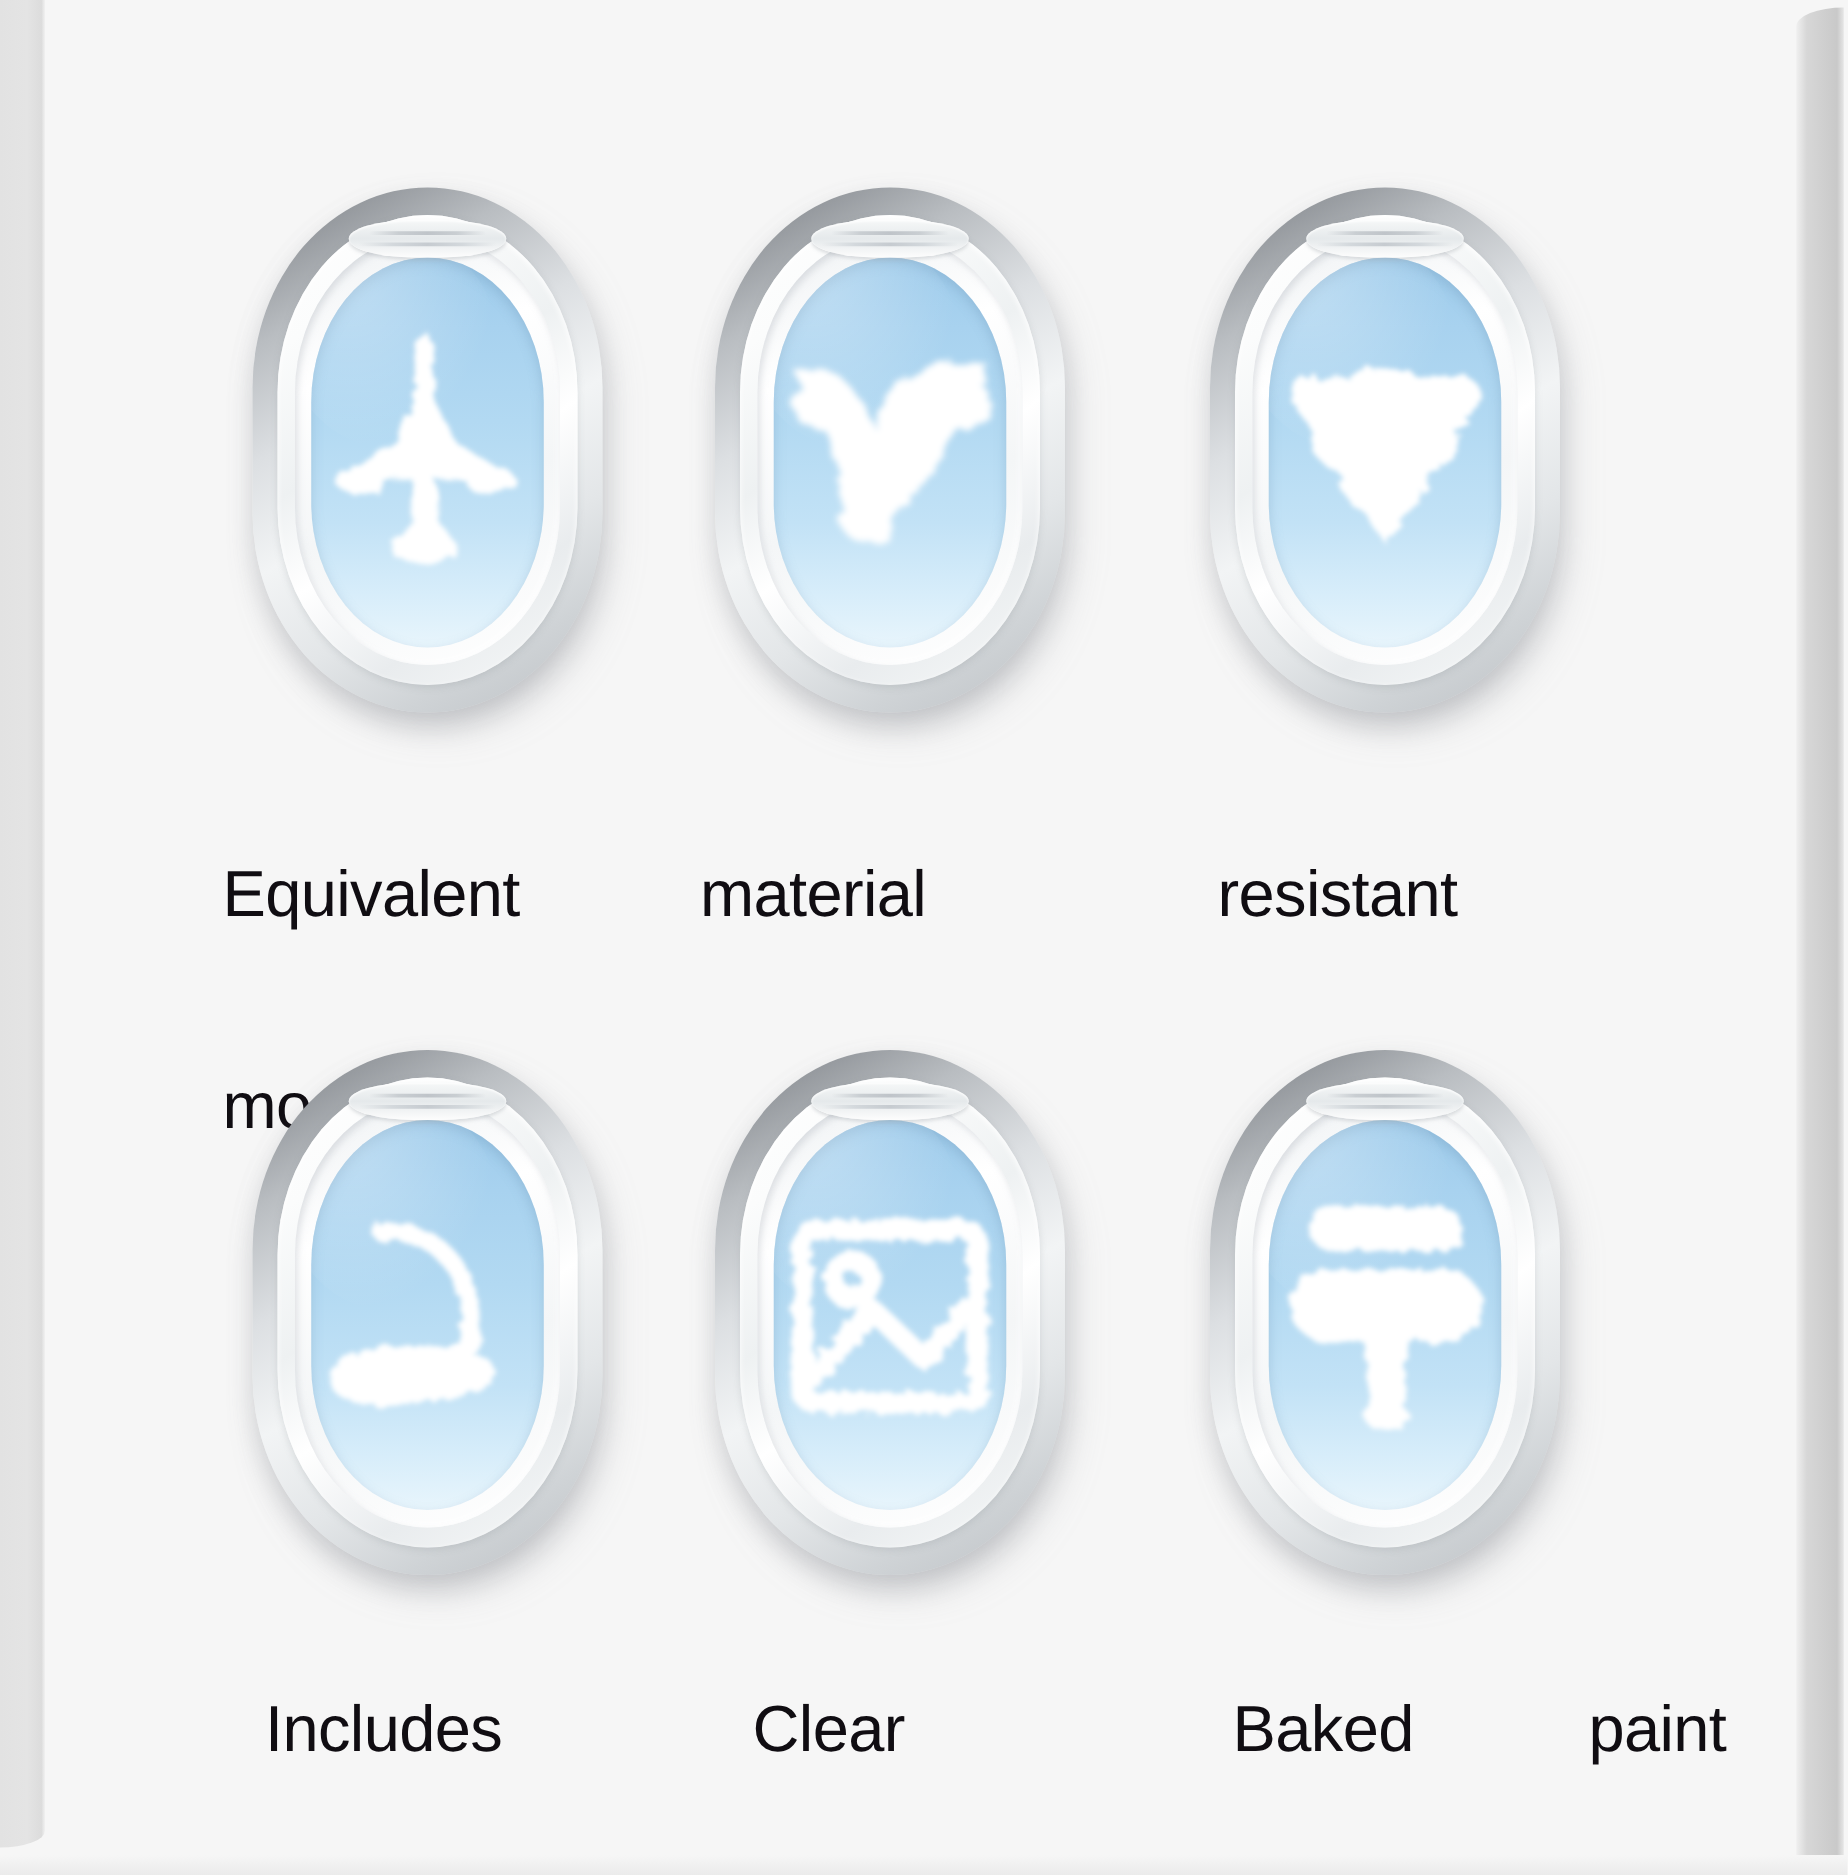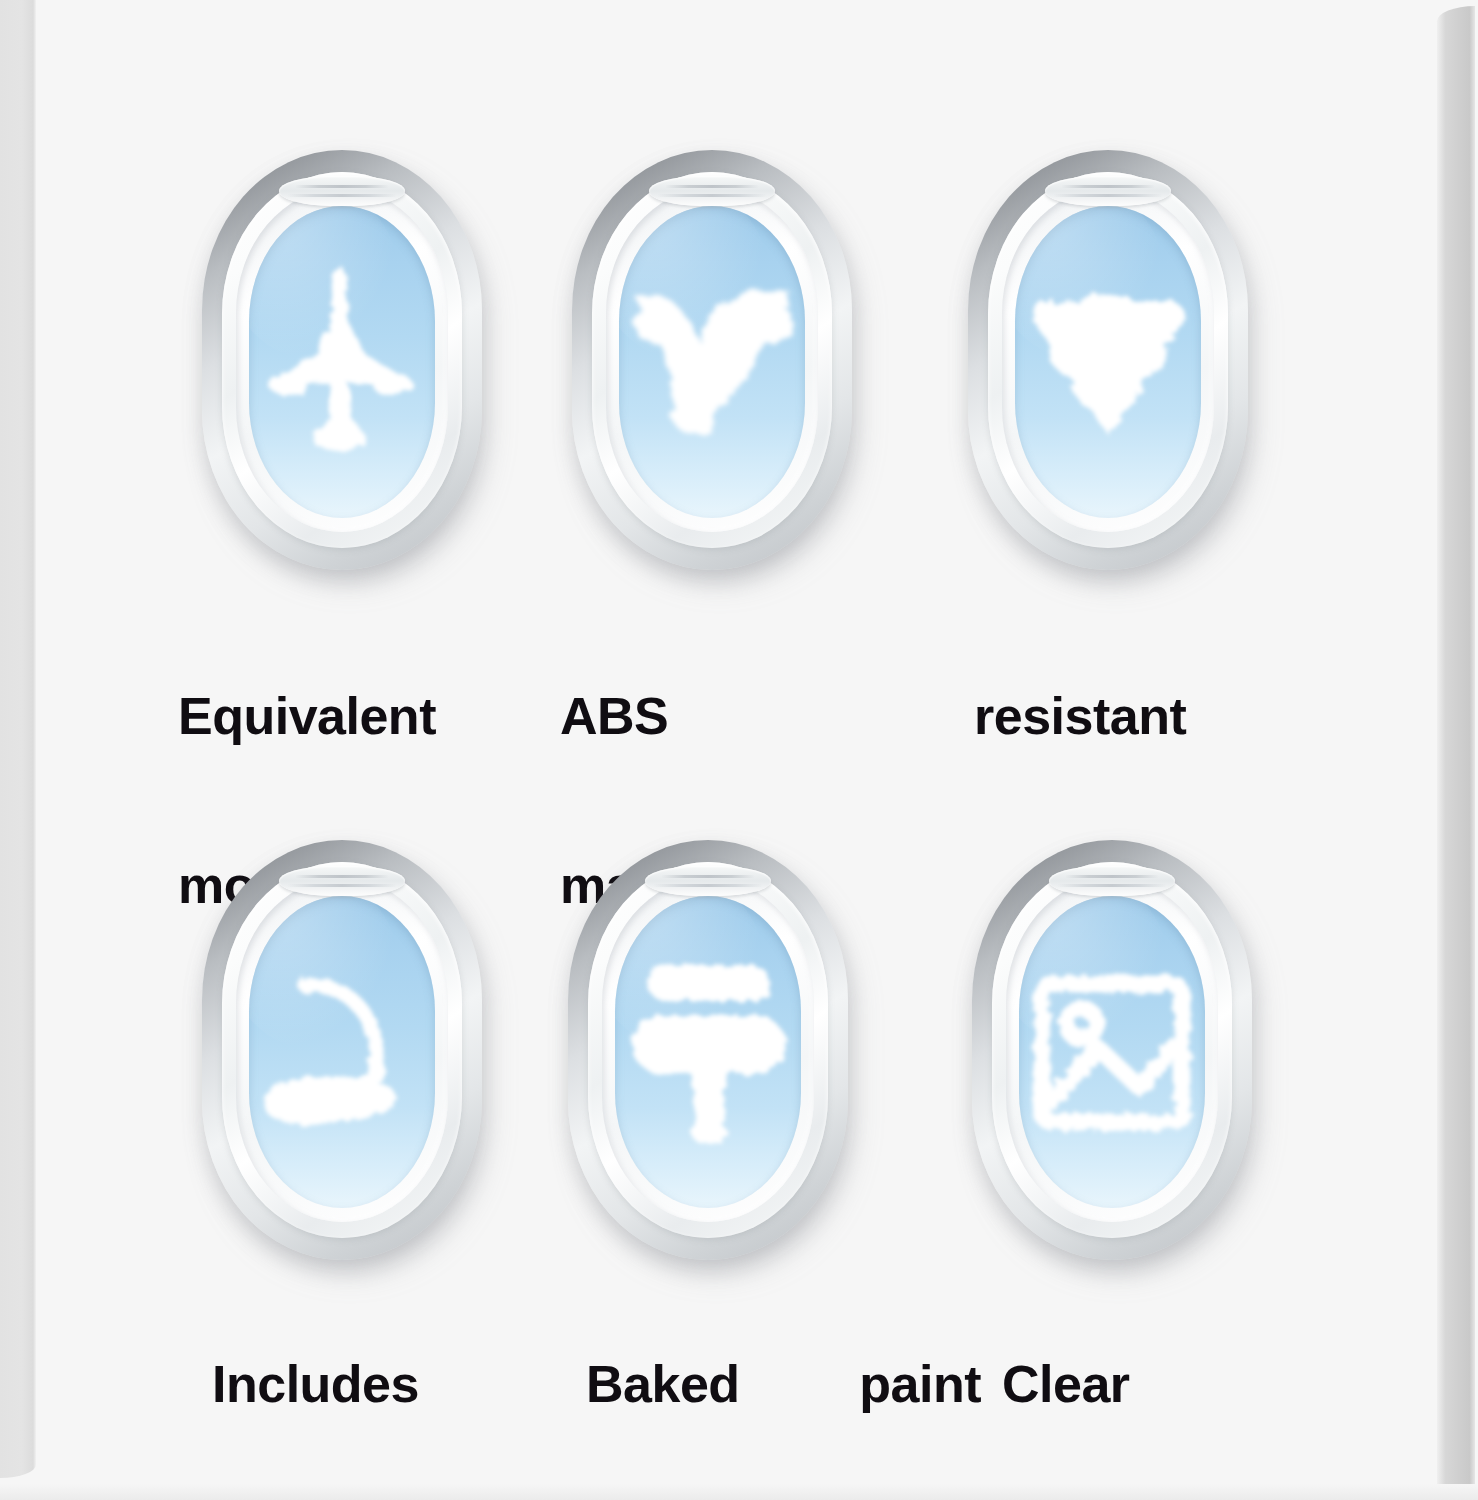--- a/index.html
+++ b/index.html
@@ -191,21 +191,21 @@
     justify-content: center;
   }
   .cloud-icon svg { overflow: visible; }
 
   
   .feature-label {
     position: absolute;
     top: 440px;
     left: 22px;
     width: 370px;
-    font-weight: bold;
+    font-weight: normal;
     font-size: 52px;
     line-height: 1.62;
     color: #100d12;
     letter-spacing: -0.5px;
     white-space: pre-line;
   }
   .feature-label.lbl-0 { left: 28px;  top: 440px; }
   .feature-label.lbl-1 { left: 10px;  top: 440px; }
   .feature-label.lbl-2 { left: 24px;  top: 440px; width: 360px; }
   .feature-label.lbl-3 { left: 62px;  top: 418px; }
@@ -303,21 +303,20 @@
               <ellipse cx="82" cy="150" rx="22" ry="16"></ellipse>
               <ellipse cx="48" cy="58" rx="26" ry="20"></ellipse>
               <ellipse cx="150" cy="56" rx="32" ry="22"></ellipse>
             </g>
           </svg>
         </div>
       </div>
       <div class="win-slot"></div>
     </div>
     <div class="feature-label lbl-1">
-      <span class="lbl-line">ABS</span>
       <span class="lbl-line">material</span>
     </div>
   </div>
 
   <div class="feature-cell">
     <div class="window-wrap shift-right">
       <div class="win-shadow"></div>
       <div class="win-outer"></div>
       <div class="win-ring"></div>
       <div class="win-ring2"></div>
@@ -381,20 +380,53 @@
       </div>
       <div class="win-slot"></div>
     </div>
     <div class="feature-label lbl-3">
       <span class="lbl-line">Includes</span>
       
     </div>
   </div>
 
   <div class="feature-cell">
+    <div class="window-wrap shift-mid">
+      <div class="win-shadow"></div>
+      <div class="win-outer"></div>
+      <div class="win-ring"></div>
+      <div class="win-ring2"></div>
+      <div class="win-pane">
+        <div class="pane-gloss"></div>
+        <div class="cloud-icon">
+          <svg width="180" height="180" viewBox="0 0 180 180">
+            <defs>
+              <filter id="fz5" x="-35%" y="-35%" width="170%" height="170%">
+                <feTurbulence type="fractalNoise" baseFrequency="0.1" numOctaves="3" seed="41" result="n"></feTurbulence>
+                <feDisplacementMap in="SourceGraphic" in2="n" scale="11"></feDisplacementMap>
+                <feGaussianBlur stdDeviation="2.2"></feGaussianBlur>
+              </filter>
+            </defs>
+            <g filter="url(#fz5)" fill="none" stroke="#ffffff" stroke-width="17" stroke-linejoin="round">
+              <rect x="20" y="22" width="140" height="138" rx="10"></rect>
+              <circle cx="60" cy="62" r="15"></circle>
+              <path d="M26 142 L76 86 L118 126 L154 80"></path>
+            </g>
+          </svg>
+        </div>
+      </div>
+      <div class="win-slot"></div>
+    </div>
+    <div class="feature-label lbl-4">
+      <span class="lbl-line">Clear</span>
+      
+    </div>
+  </div>
+
+  <div class="feature-cell">
     <div class="window-wrap shift-right">
       <div class="win-shadow"></div>
       <div class="win-outer"></div>
       <div class="win-ring"></div>
       <div class="win-ring2"></div>
       <div class="win-pane">
         <div class="pane-gloss"></div>
         <div class="cloud-icon">
           <svg width="180" height="195" viewBox="0 0 180 195">
             <defs>
@@ -419,46 +451,13 @@
     </div>
     <div class="feature-label lbl-5">
       <span class="lbl-line justify-pair">
         <span>Baked</span>
         <span>paint</span>
       </span>
       
     </div>
   </div>
 
-  <div class="feature-cell">
-    <div class="window-wrap shift-mid">
-      <div class="win-shadow"></div>
-      <div class="win-outer"></div>
-      <div class="win-ring"></div>
-      <div class="win-ring2"></div>
-      <div class="win-pane">
-        <div class="pane-gloss"></div>
-        <div class="cloud-icon">
-          <svg width="180" height="180" viewBox="0 0 180 180">
-            <defs>
-              <filter id="fz5" x="-35%" y="-35%" width="170%" height="170%">
-                <feTurbulence type="fractalNoise" baseFrequency="0.1" numOctaves="3" seed="41" result="n"></feTurbulence>
-                <feDisplacementMap in="SourceGraphic" in2="n" scale="11"></feDisplacementMap>
-                <feGaussianBlur stdDeviation="2.2"></feGaussianBlur>
-              </filter>
-            </defs>
-            <g filter="url(#fz5)" fill="none" stroke="#ffffff" stroke-width="17" stroke-linejoin="round">
-              <rect x="20" y="22" width="140" height="138" rx="10"></rect>
-              <circle cx="60" cy="62" r="15"></circle>
-              <path d="M26 142 L76 86 L118 126 L154 80"></path>
-            </g>
-          </svg>
-        </div>
-      </div>
-      <div class="win-slot"></div>
-    </div>
-    <div class="feature-label lbl-4">
-      <span class="lbl-line">Clear</span>
-      
-    </div>
-  </div>
-
 </div>
 
 </body></html>

